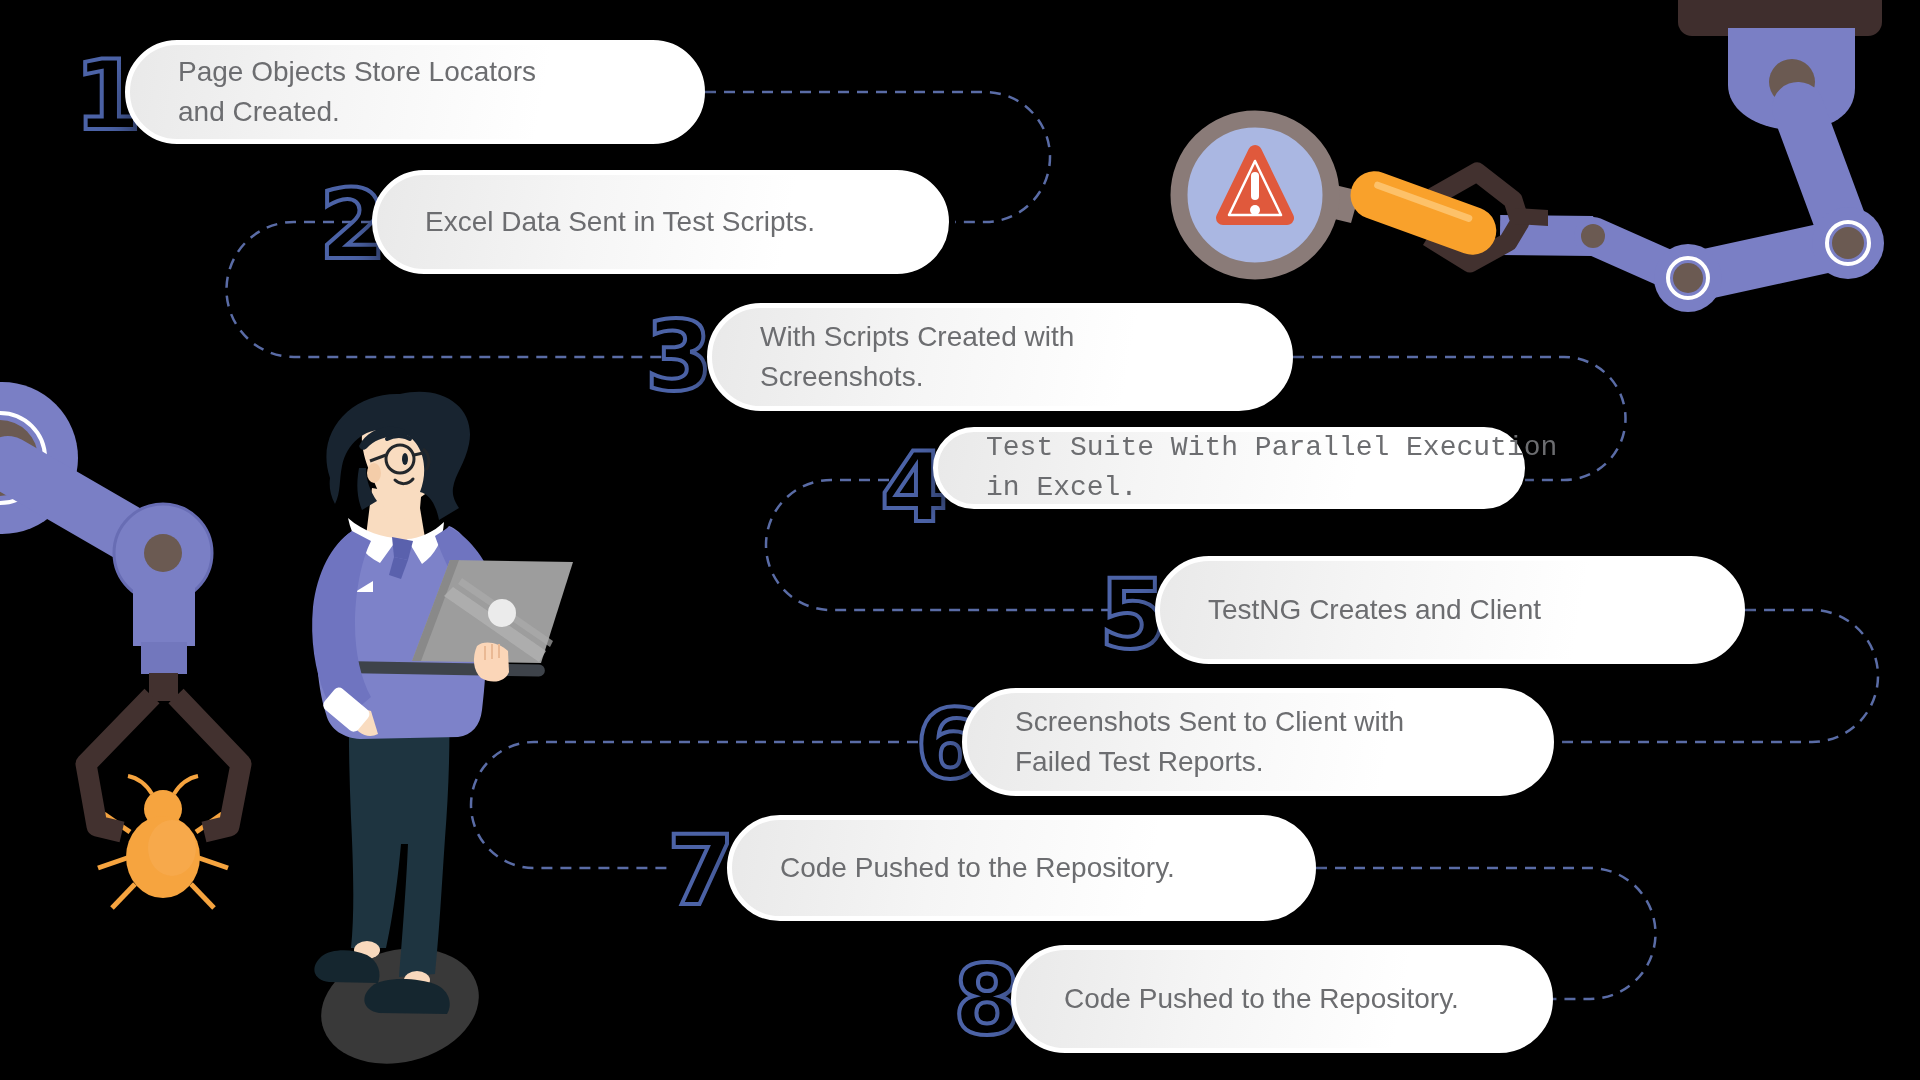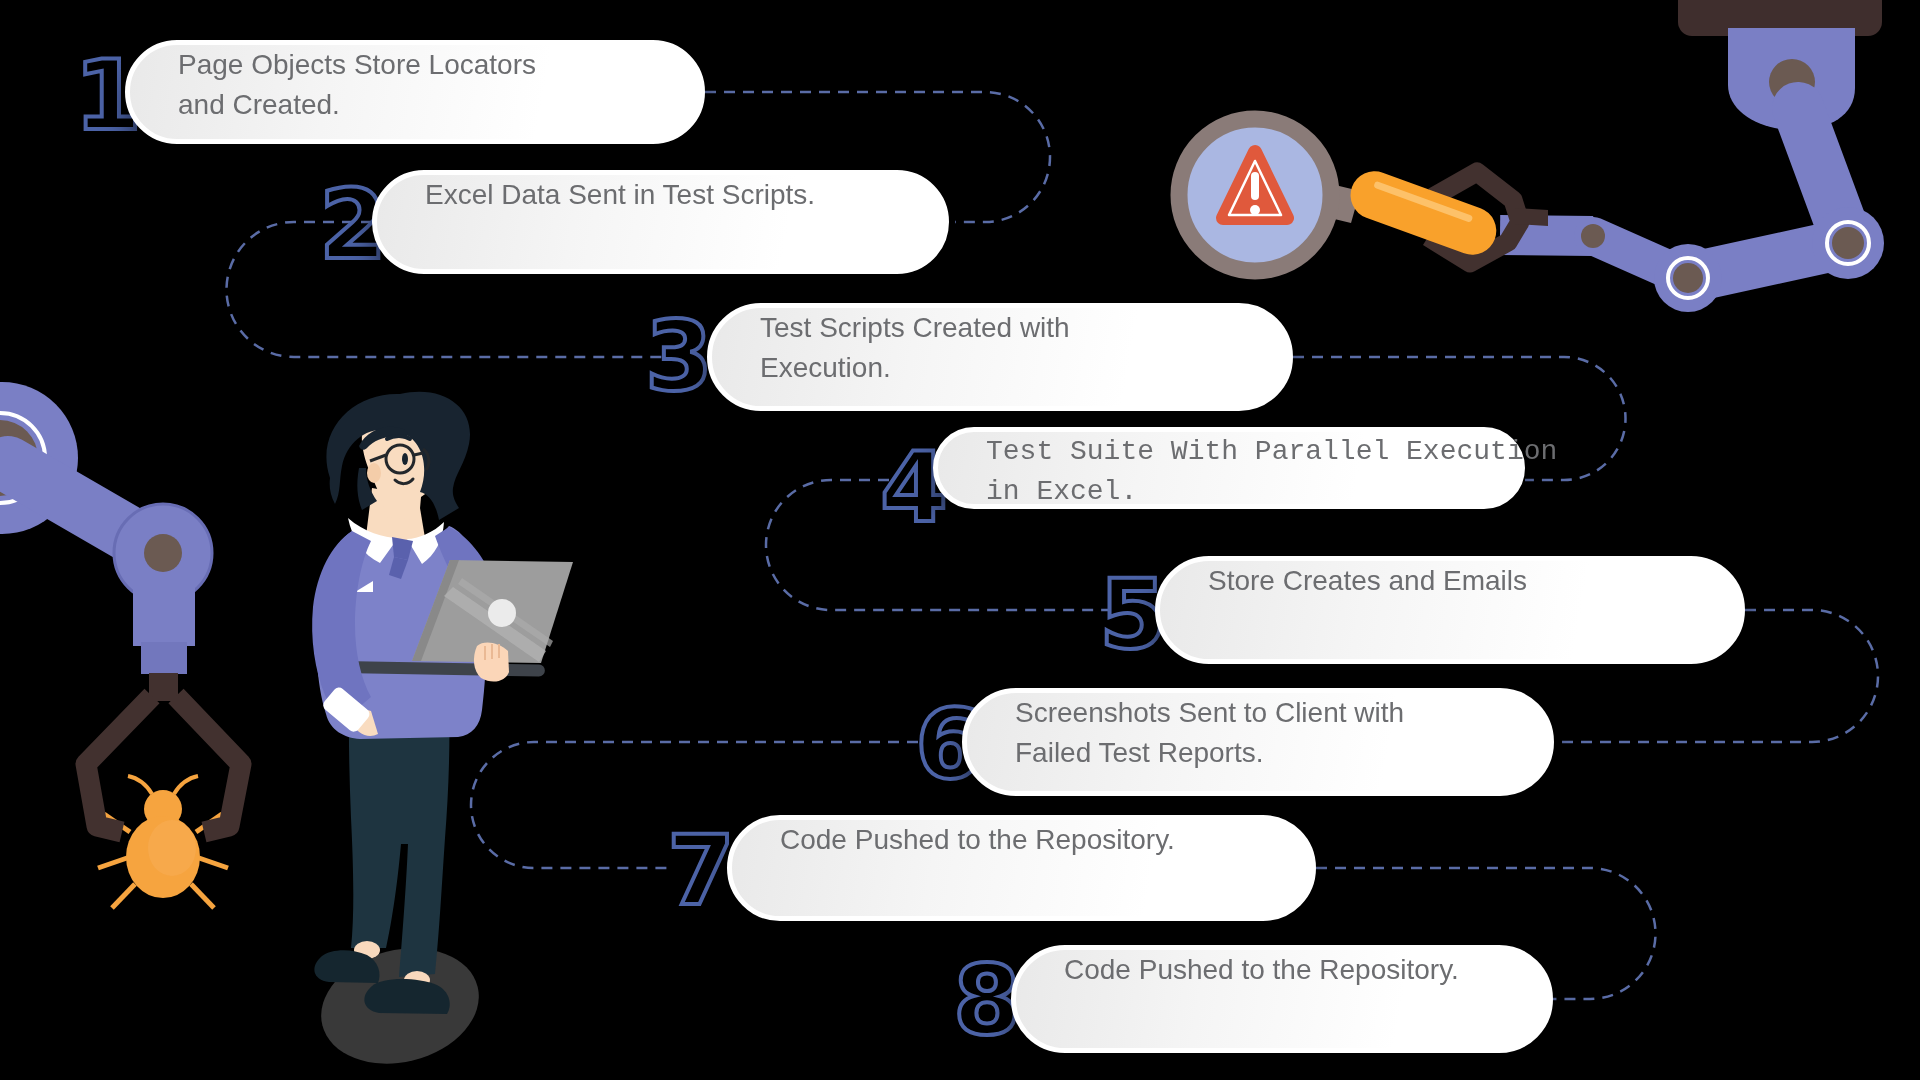--- a/index.html
+++ b/index.html
@@ -6,21 +6,21 @@
   .stage{position:relative;width:1920px;height:1080px;background:#000;overflow:hidden;
          font-family:"Liberation Sans",sans-serif;}
   .connectors{position:absolute;left:0;top:0;z-index:0;}
   .step-num{position:absolute;width:130px;height:130px;z-index:1;
             display:flex;align-items:center;justify-content:center;
             font-family:"DejaVu Sans",sans-serif;font-weight:800;font-size:97px;
             color:transparent;-webkit-text-stroke:4px #4c63a7;letter-spacing:-2px;}
   .pill{position:absolute;z-index:2;border-radius:56px;
         background:linear-gradient(100deg,#e9e9e9 0%,#f5f5f5 35%,#ffffff 72%);
         border:5px solid #ffffff;box-shadow:0 14px 26px rgba(0,0,0,.55);
-        display:flex;flex-direction:column;
+        display:flex;flex-direction:column;justify-content:center;
         padding-left:48px;box-sizing:border-box;}
   .pill-line{display:block;white-space:nowrap;color:#6c6d70;font-size:28px;line-height:40px;}
   .illu{position:absolute;z-index:3;}
 </style>
 </head>
 <body>
 
 <div class="stage">
 
   <svg class="connectors" width="1920" height="1080" viewBox="0 0 1920 1080">
@@ -46,29 +46,29 @@
 
   <div class="pill" style="left:125px;top:40px;width:580px;height:104px;">
     <span class="pill-line">Page Objects Store Locators</span>
     <span class="pill-line">and Created.</span>
   </div>
   <div class="pill" style="left:372px;top:170px;width:577px;height:104px;">
     <span class="pill-line">Excel Data Sent in Test Scripts.</span>
     <span class="pill-line"></span>
   </div>
   <div class="pill" style="left:707px;top:303px;width:586px;height:108px;">
-    <span class="pill-line">Test Scripts Created with</span>
-    <span class="pill-line">Execution.</span>
+    <span class="pill-line">With Scripts Created with</span>
+    <span class="pill-line">Screenshots.</span>
   </div>
   <div class="pill" style="left:933px;top:427px;width:592px;height:82px;font-family:Liberation Mono, monospace;">
     <span class="pill-line">Test Suite With Parallel Execution</span>
     <span class="pill-line">in Excel.</span>
   </div>
   <div class="pill" style="left:1155px;top:556px;width:590px;height:108px;">
-    <span class="pill-line">Store Creates and Emails</span>
+    <span class="pill-line">TestNG Creates and Client</span>
   </div>
   <div class="pill" style="left:962px;top:688px;width:592px;height:108px;">
     <span class="pill-line">Screenshots Sent to Client with</span>
     <span class="pill-line">Failed Test Reports.</span>
   </div>
   <div class="pill" style="left:727px;top:815px;width:589px;height:106px;">
     <span class="pill-line">Code Pushed to the Repository.</span>
     <span class="pill-line"></span>
   </div>
   <div class="pill" style="left:1011px;top:945px;width:542px;height:108px;">

